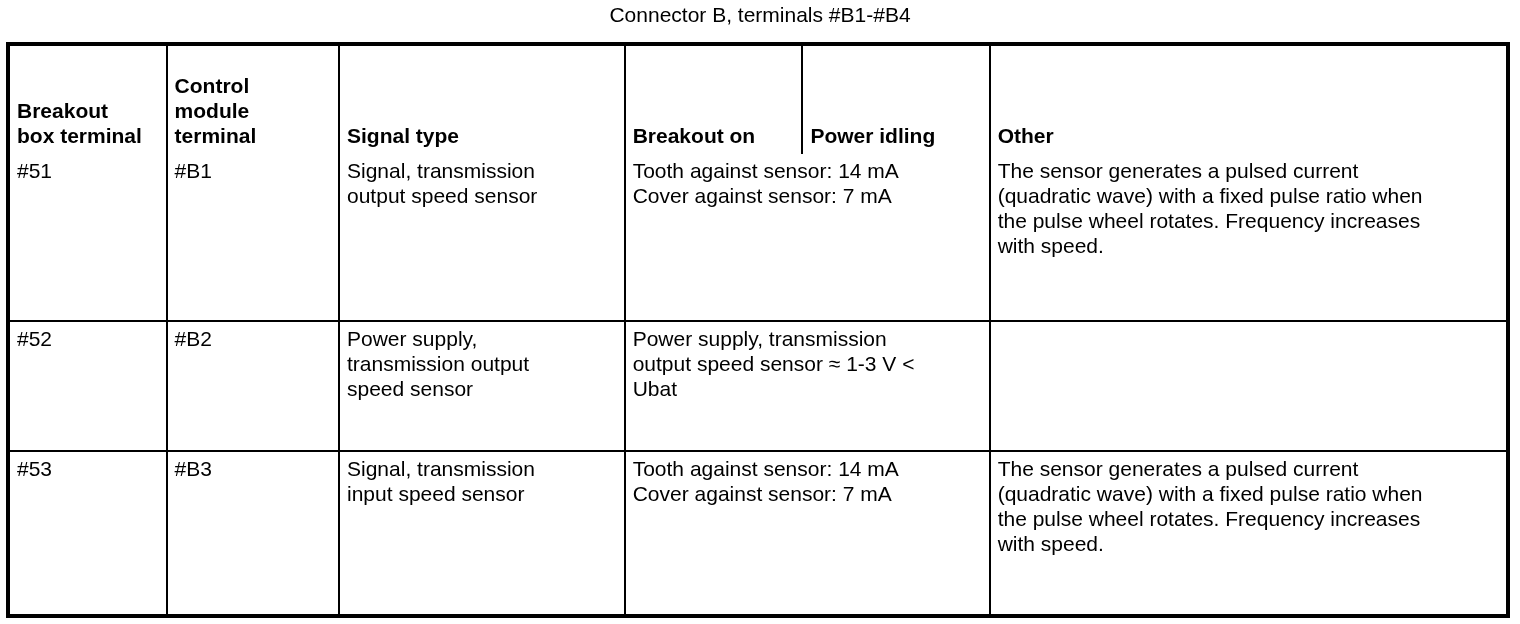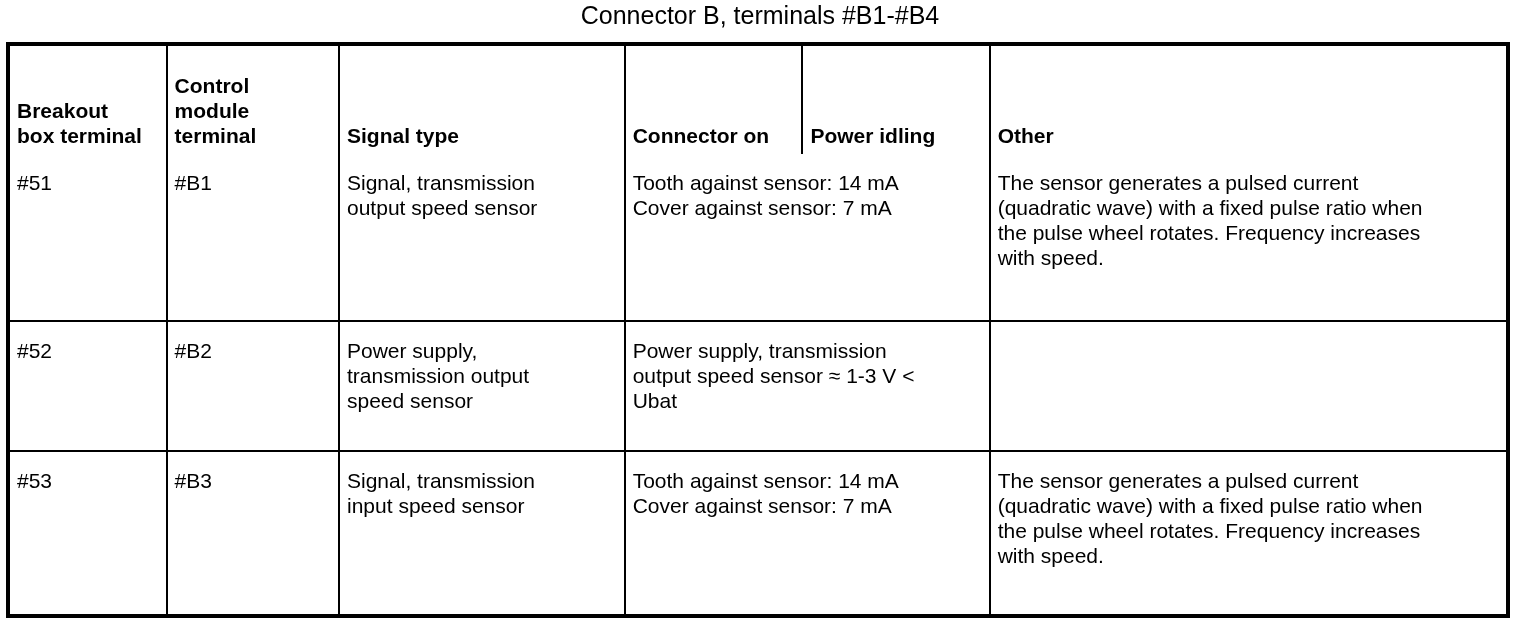--- a/index.html
+++ b/index.html
@@ -22,21 +22,21 @@
     height: 624px;
     box-sizing: border-box;
   }
 
   .caption {
     position: absolute;
     left: 0;
     top: 2px;
     width: 1520px;
     text-align: center;
-    font-size: 25px;
+    font-size: 21px;
     line-height: 26px;
     font-weight: normal;
     white-space: nowrap;
   }
 
   .table-wrap {
     position: absolute;
     left: 6px;
     top: 42px;
     width: 1504px;
@@ -50,21 +50,21 @@
     height: 100%;
     border-collapse: collapse;
     table-layout: fixed;
     font-size: 21px;
     line-height: 25px;
   }
 
   table.spec td {
     border: 2px solid #000000;
     vertical-align: top;
-    padding: 16px 7px 4px 7px;
+    padding: 4px 7px 4px 7px;
     box-sizing: border-box;
     overflow: hidden;
   }
 
   
   table.spec tr:first-child td { border-top: none; }
   table.spec tr:last-child td { border-bottom: none; }
   table.spec td:first-child { border-left: none; }
   table.spec td.last-col { border-right: none; }
 
@@ -109,21 +109,21 @@
           </td>
           <td class="c2">
             <span class="cell-text">Control
 module
 terminal</span>
           </td>
           <td class="c3">
             <span class="cell-text">Signal type</span>
           </td>
           <td class="c4">
-            <span class="cell-text">Connector on</span>
+            <span class="cell-text">Breakout on</span>
           </td>
           <td class="c5">
             <span class="cell-text">Power idling</span>
           </td>
           <td class="c6 last-col">
             <span class="cell-text">Other</span>
           </td>
         </tr>
       </thead>
       <tbody>

